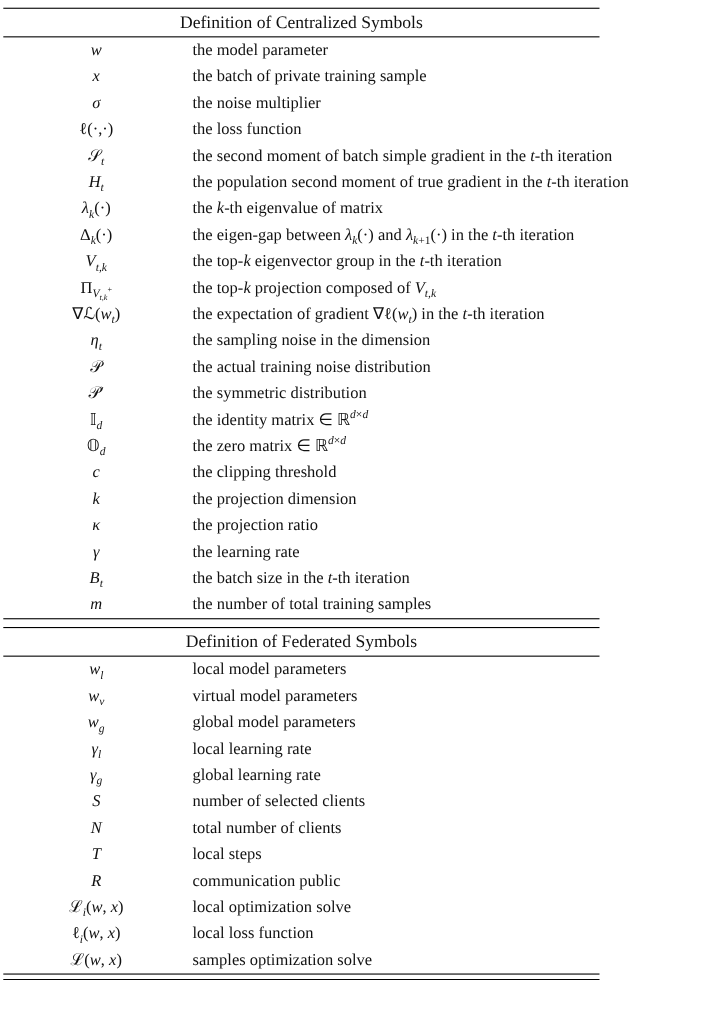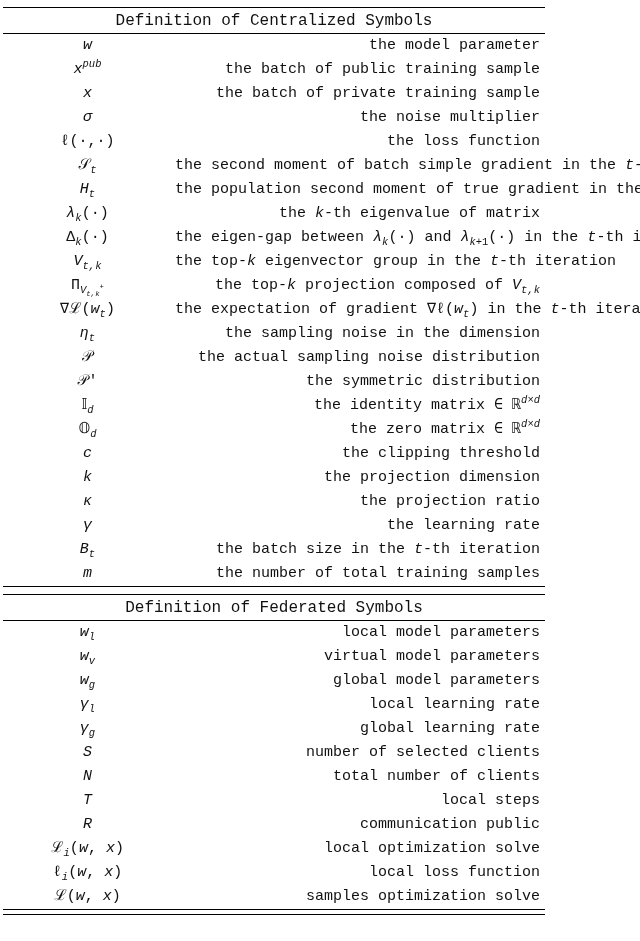--- a/index.html
+++ b/index.html
@@ -4,21 +4,21 @@
 <style>
   html, body {
     margin: 0;
     padding: 0;
     background: #ffffff;
   }
   .page {
     width: 548px;
     box-sizing: border-box;
     padding-top: 7px;
-    font-family: Liberation Mono, monospace;
+    font-family: Liberation Serif, serif;
     color: #111111;
     background: #ffffff;
   }
   .rule {
     height: 0;
     border-top: 1px solid #000;
     margin: 0 3px;
   }
   .rule.thick {
     border-top-width: 1.6px;
@@ -39,21 +39,21 @@
     line-height: 20px;
     padding: 2px 0;
     vertical-align: middle;
     white-space: nowrap;
   }
   td.sym {
     width: 175px;
     text-align: center;
   }
   td.def {
-    text-align: right;
+    text-align: left;
     padding-right: 8px;
   }
   sub, sup {
     font-size: 70%;
     line-height: 0;
   }
   i { font-style: italic; }
   .gap-mid { height: 7px; }
   .gap-bottom { height: 4px; }
 </style>
@@ -66,24 +66,20 @@
     <div class="rule thick"></div>
     <div class="table-title">Definition of Centralized Symbols</div>
     <div class="rule"></div>
     <table class="sym-table">
       <tbody>
   <tr>
     <td class="sym"><i>w</i></td>
     <td class="def">the model parameter</td>
   </tr>
 
-  <tr>
-    <td class="sym"><i>x</i><sup><i>pub</i></sup></td>
-    <td class="def">the batch of public training sample</td>
-  </tr>
 
   <tr>
     <td class="sym"><i>x</i></td>
     <td class="def">the batch of private training sample</td>
   </tr>
 
   <tr>
     <td class="sym"><i>σ</i></td>
     <td class="def">the noise multiplier</td>
   </tr>
@@ -129,21 +125,21 @@
     <td class="def">the expectation of gradient ∇ℓ(<i>w</i><sub><i>t</i></sub>) in the <i>t</i>-th iteration</td>
   </tr>
 
   <tr>
     <td class="sym"><i>η</i><sub><i>t</i></sub></td>
     <td class="def">the sampling noise in the dimension</td>
   </tr>
 
   <tr>
     <td class="sym">𝒫</td>
-    <td class="def">the actual sampling noise distribution</td>
+    <td class="def">the actual training noise distribution</td>
   </tr>
 
   <tr>
     <td class="sym">𝒫′</td>
     <td class="def">the symmetric distribution</td>
   </tr>
 
   <tr>
     <td class="sym">𝕀<sub><i>d</i></sub></td>
     <td class="def">the identity matrix ∈ ℝ<sup><i>d</i>×<i>d</i></sup></td>

